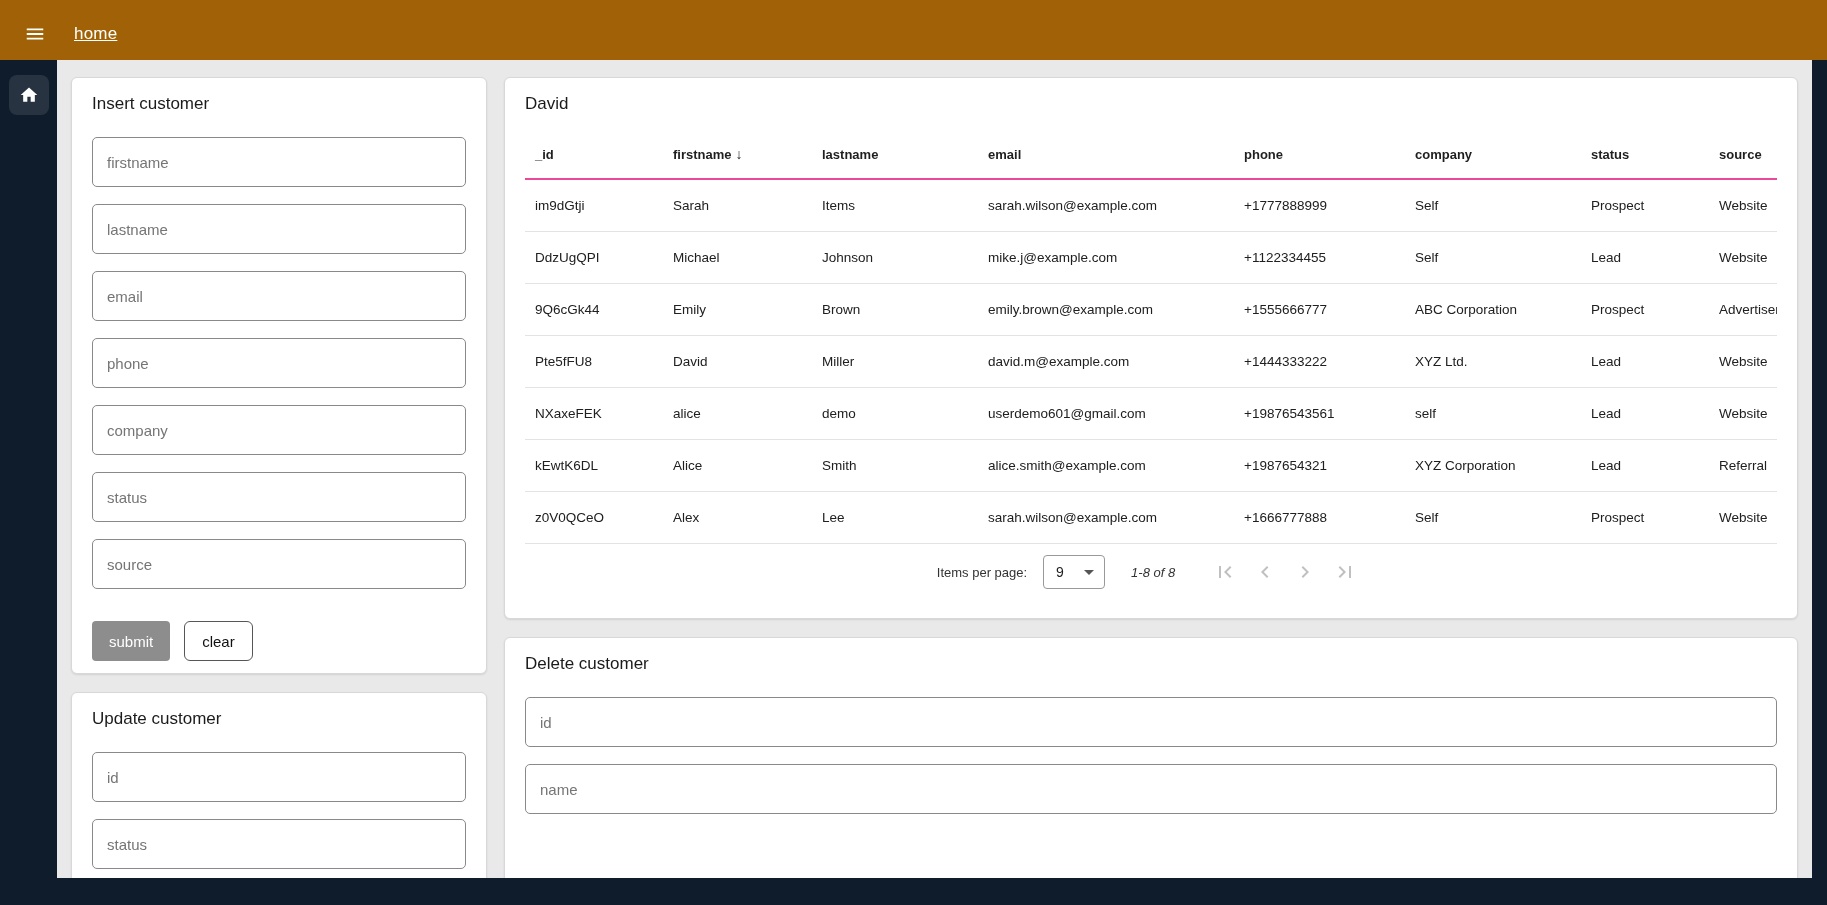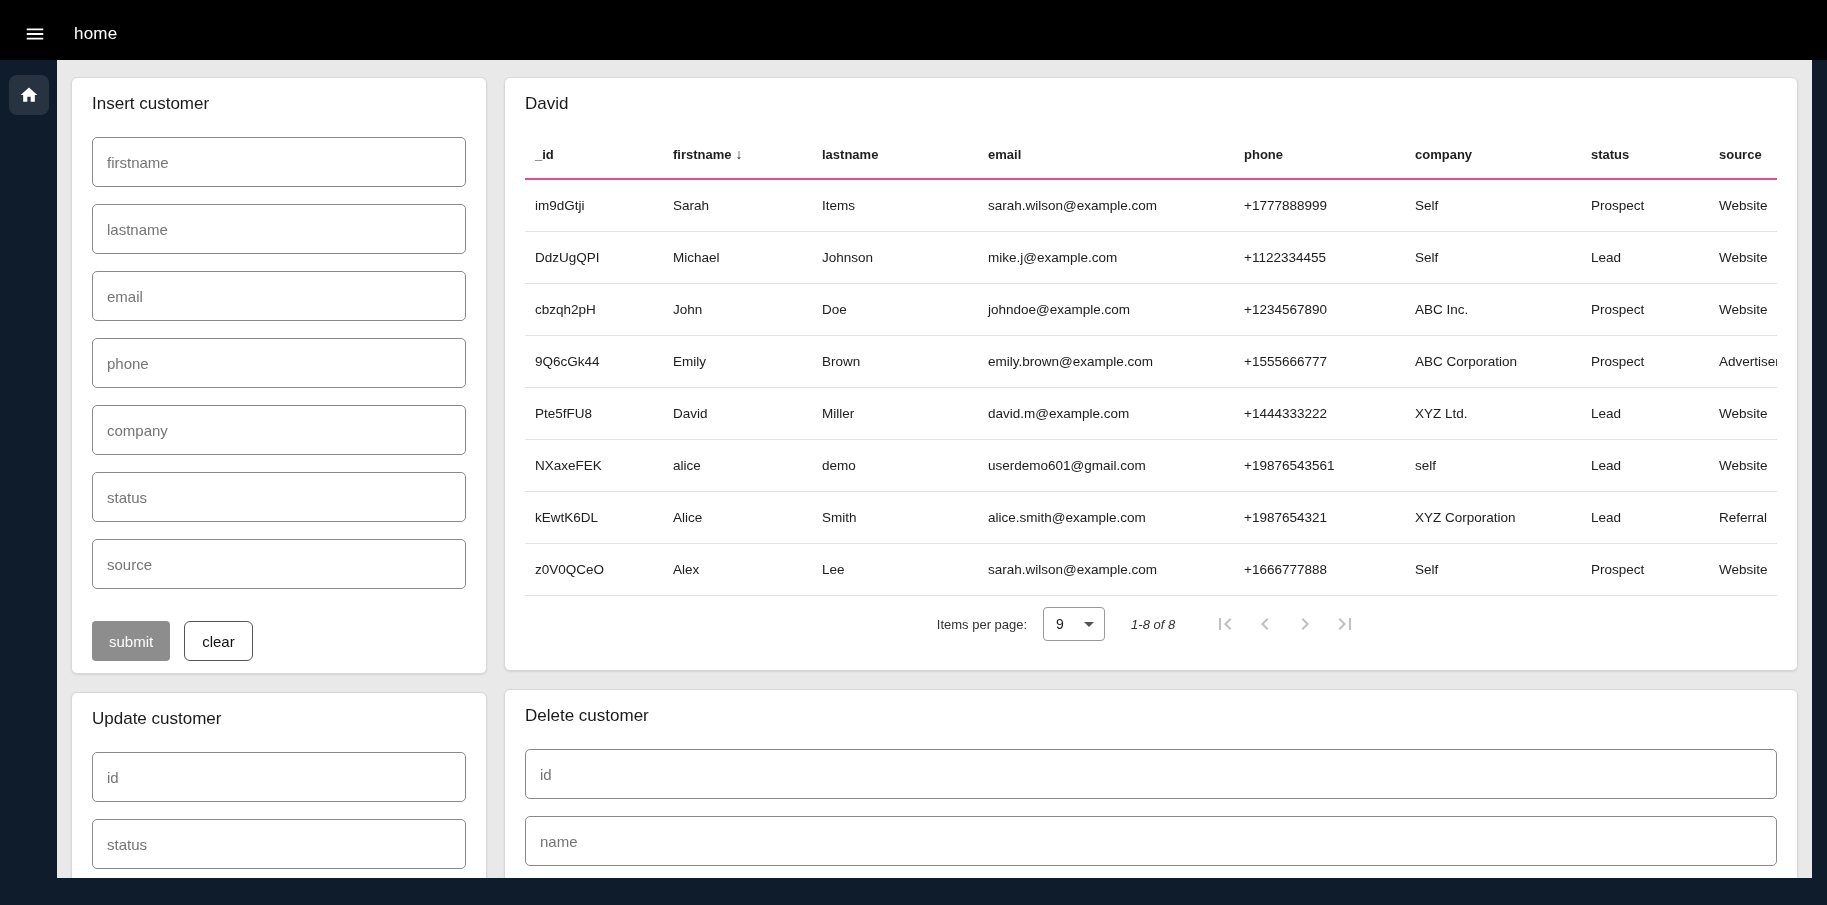--- a/index.html
+++ b/index.html
@@ -7,21 +7,21 @@
     width:1827px;height:905px;overflow:hidden;
     background:#0f1c2b;
     font-family:"Liberation Sans","DejaVu Sans",sans-serif;
     -webkit-font-smoothing:antialiased;
   }
   .app{display:flex;flex-direction:column;width:1827px;height:905px;}
 
   
   .navbar{
     height:60px;flex:0 0 60px;display:flex;align-items:center;
-    background:#000000;color:#fff;padding:8px 0 0 18px;box-sizing:border-box;
+    background:#a16207;color:#fff;padding:8px 0 0 18px;box-sizing:border-box;text-decoration:underline;
   }
   .menu-btn{
     background:none;border:none;cursor:pointer;padding:6px;display:flex;align-items:center;
   }
   .menu-btn svg{fill:#ffffff;}
   .nav-title{font-size:17px;color:#ffffff;margin-left:22px;letter-spacing:.2px;}
 
   
   .shell{flex:1;display:flex;min-height:0;}
   .sidebar{
@@ -212,30 +212,20 @@
                   <td class="c7">Website</td>
               </tr>
               <tr>
                 <td class="c0">DdzUgQPI</td>
                   <td class="c1">Michael</td>
                   <td class="c2">Johnson</td>
                   <td class="c3">mike.j@example.com</td>
                   <td class="c4">+1122334455</td>
                   <td class="c5">Self</td>
                   <td class="c6">Lead</td>
-                  <td class="c7">Website</td>
-              </tr>
-              <tr>
-                <td class="c0">cbzqh2pH</td>
-                  <td class="c1">John</td>
-                  <td class="c2">Doe</td>
-                  <td class="c3">johndoe@example.com</td>
-                  <td class="c4">+1234567890</td>
-                  <td class="c5">ABC Inc.</td>
-                  <td class="c6">Prospect</td>
                   <td class="c7">Website</td>
               </tr>
               <tr>
                 <td class="c0">9Q6cGk44</td>
                   <td class="c1">Emily</td>
                   <td class="c2">Brown</td>
                   <td class="c3">emily.brown@example.com</td>
                   <td class="c4">+1555666777</td>
                   <td class="c5">ABC Corporation</td>
                   <td class="c6">Prospect</td>

